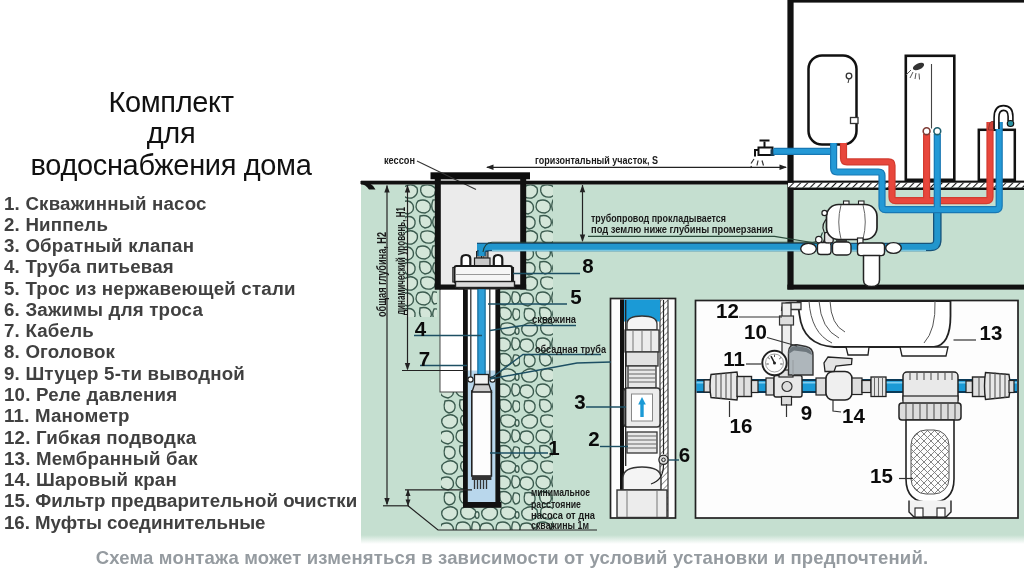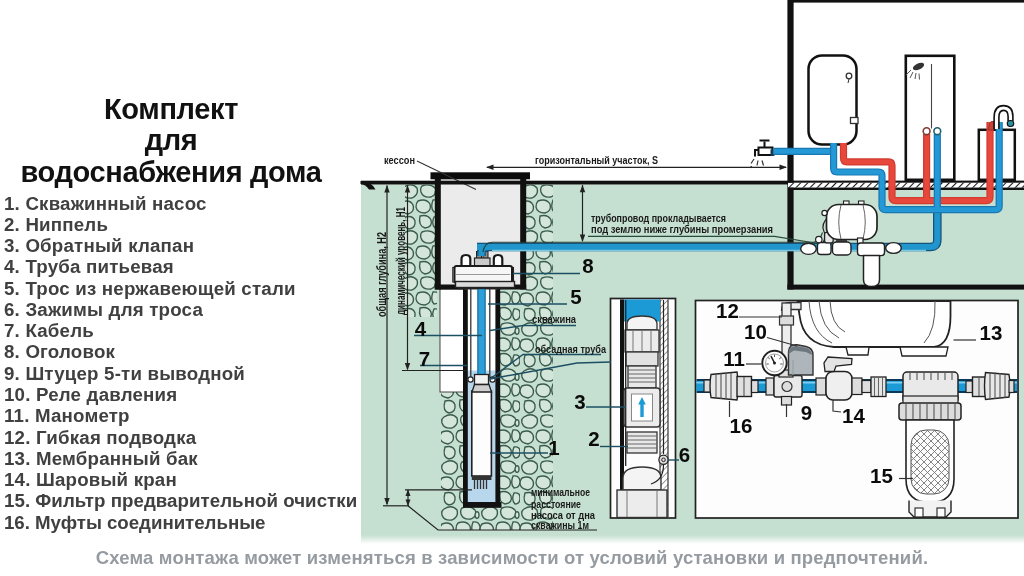--- a/index.html
+++ b/index.html
@@ -1,20 +1,20 @@
 <!DOCTYPE html>
 <html><head>
 <meta charset="utf-8">
 <style>
   html,body{margin:0;padding:0;}
   body{width:1024px;height:576px;overflow:hidden;background:#fff;
        font-family:"Liberation Sans", sans-serif;}
   #page{position:relative;width:1024px;height:576px;}
-  #title{position:absolute;left:0;top:94px;width:342px;text-align:center;
-         font-weight:bold;font-size:29px;line-height:31.4px;color:#111;letter-spacing:-0.35px;}
+  #title{position:absolute;left:0;top:87px;width:342px;text-align:center;
+         font-weight:normal;font-size:29px;line-height:31.4px;color:#111;letter-spacing:-0.35px;}
   #list{position:absolute;left:4px;top:192.6px;font-weight:bold;font-size:18.7px;
         line-height:21.27px;color:#404040;white-space:nowrap;letter-spacing:0.2px;}
   #caption{position:absolute;left:0;top:547px;width:1024px;text-align:center;
            font-weight:bold;font-size:18.5px;color:#959ba0;letter-spacing:0.16px;}
   svg{position:absolute;left:0;top:0;}
 </style>
 </head>
 <body>
 <div id="page">
 <div id="title">Комплект<br>для<br>водоснабжения дома</div>

